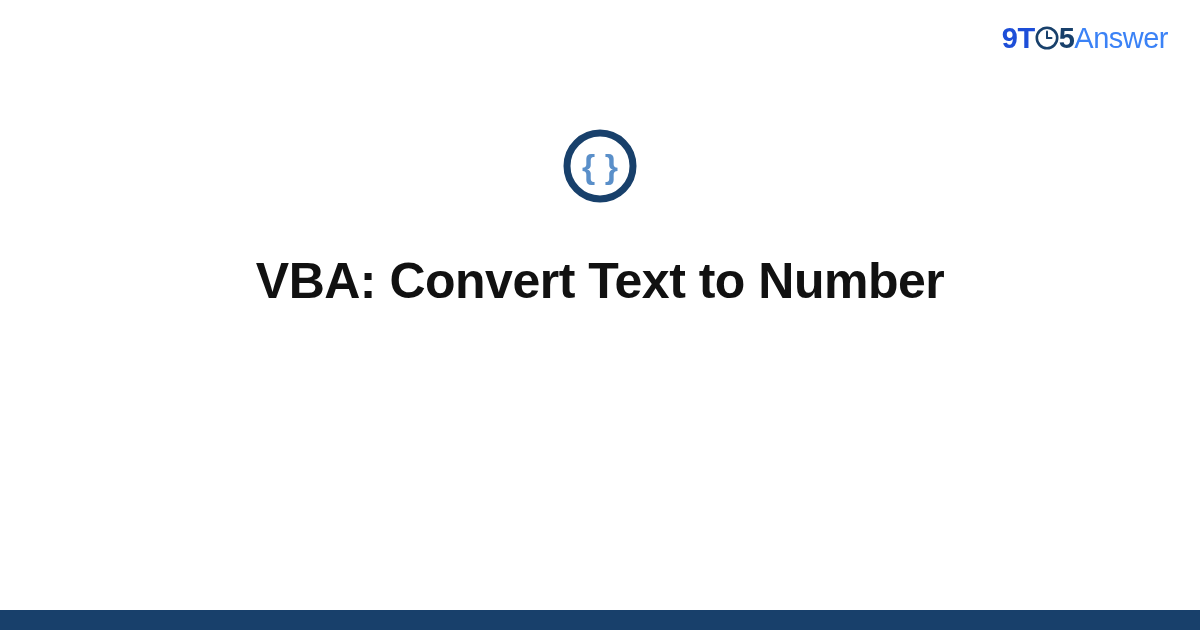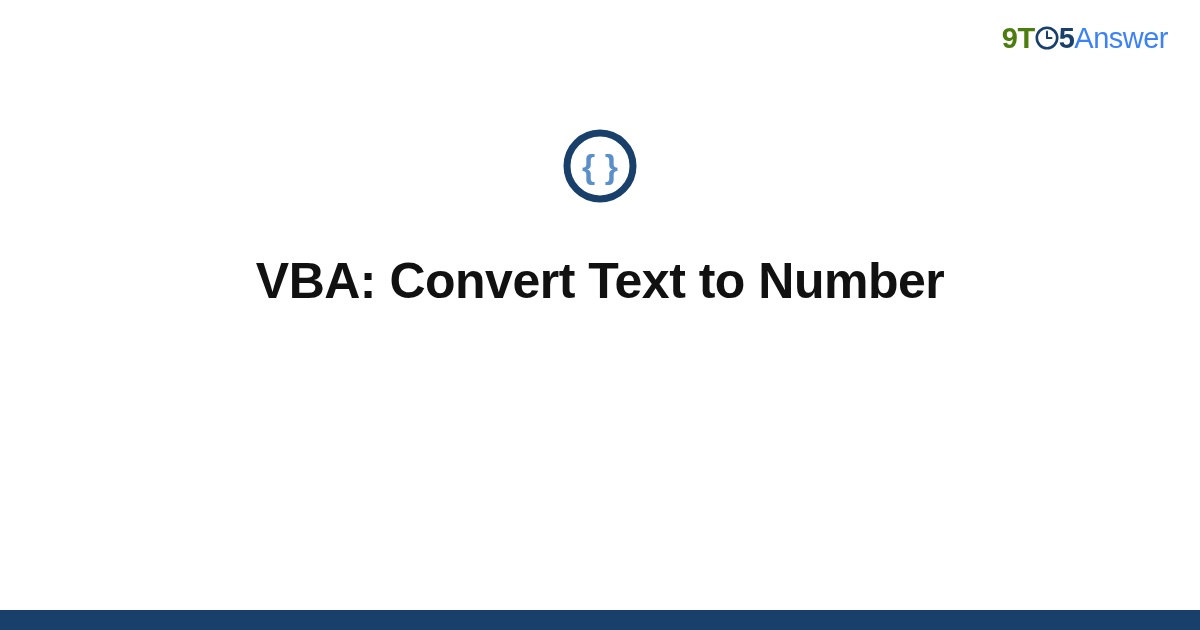--- a/index.html
+++ b/index.html
@@ -17,21 +17,21 @@
     }
     .brand-logo {
       position: absolute;
       top: 22px;
       right: 32px;
       font-size: 29px;
       font-weight: 600;
       letter-spacing: -0.5px;
     }
     .brand-9t {
-      color: #4d7c0f;
+      color: #1d4ed8;
       font-weight: 700;
     }
     .brand-o {
       display: inline-block;
       vertical-align: baseline;
       position: relative;
       top: 2px;
     }
     .brand-5 {
       color: #18406b;

